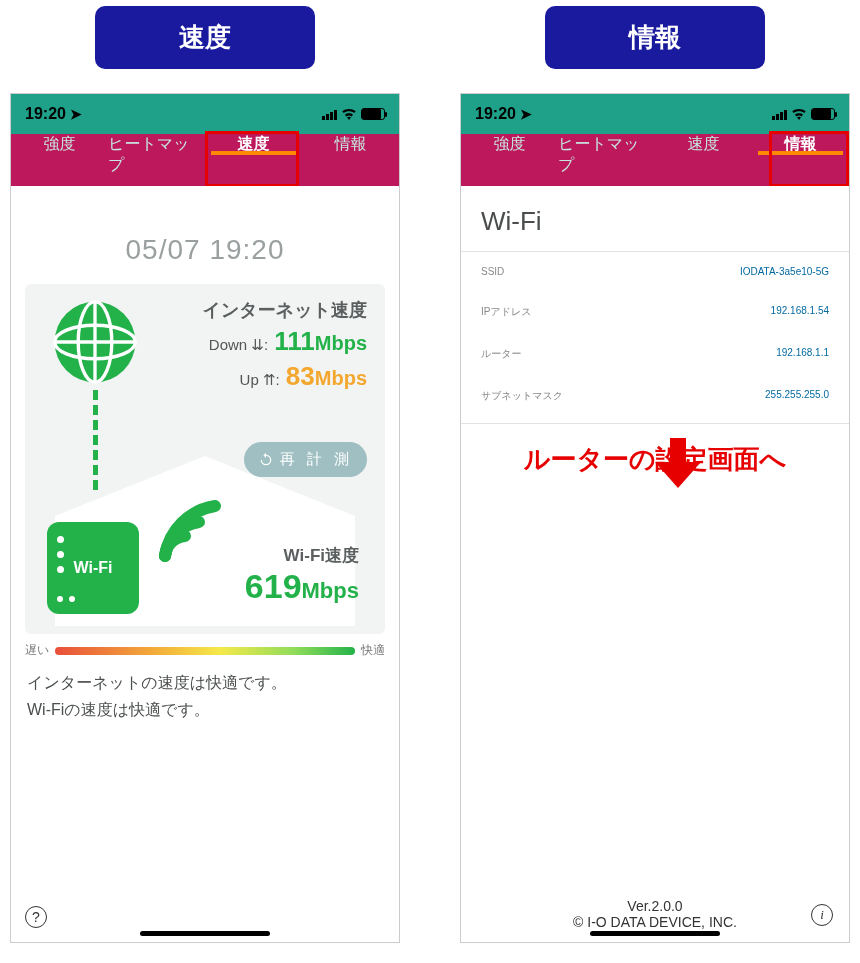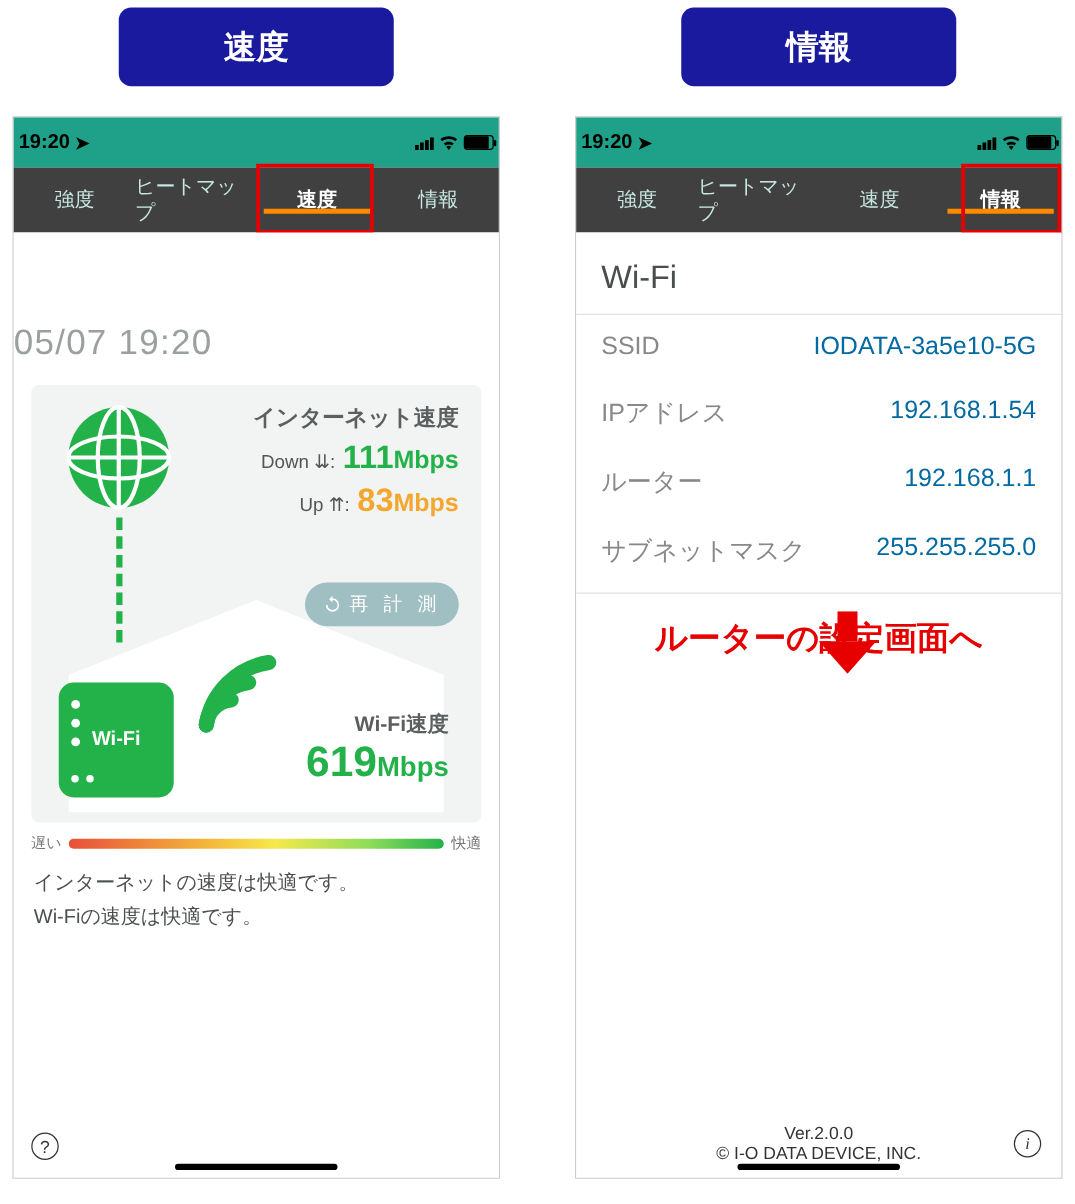--- a/index.html
+++ b/index.html
@@ -38,60 +38,60 @@
     flex-direction: column;
     position: relative;
   }
   .statusbar {
     height: 40px;
     background: #1fa088;
     color: #000;
     display: flex;
     align-items: center;
     justify-content: space-between;
-    padding: 0 4px;
+    padding: 0 14px;
     font-size: 16px;
     font-weight: 600;
   }
   .statusbar .left { display: flex; align-items: center; gap: 4px; }
   .statusbar .right { display: flex; align-items: center; gap: 4px; }
   .sig-bars { display: flex; align-items: flex-end; gap: 1px; height: 12px; }
   .sig-bars span { width: 3px; background:#000; }
   .sig-bars span:nth-child(1){height:4px} .sig-bars span:nth-child(2){height:6px}
   .sig-bars span:nth-child(3){height:8px} .sig-bars span:nth-child(4){height:10px}
   .wifi-ico { width:16px; height:12px; }
   .batt { width:24px; height:12px; border:1.3px solid #000; border-radius:3px; position:relative; }
   .batt::after { content:""; position:absolute; right:-3px; top:3px; width:2px; height:5px; background:#000; border-radius:1px;}
   .batt i { display:block; background:#000; height:100%; width:85%; border-radius:1px;}
   .arrow-loc { font-size: 14px; }
   .tabs {
-    background: #404040;
+    background: #be185d;
     display: flex;
     height: 52px;
-    align-items: center;
+    align-items: flex-start;
   }
   .tab {
     flex: 1;
     color: #c7e8e1;
     font-size: 16px;
     display:flex; align-items:center; justify-content:center;
     position:relative;
   }
   .tab.active { color: #fff; font-weight:700; }
   .tab.active::after {
     content:""; position:absolute; left:6px; right:6px; bottom:0; height:4px; background:#ff8a00;
   }
   .redbox {
     position:absolute; border:3px solid #e60000; pointer-events:none;
   }
   .content { flex:1; background:#fff; position:relative; padding: 0; }
   
   .timestamp {
-    color:#9aa0a0; font-size:28px; font-weight:400;
-    padding-top: 72px; letter-spacing:1px;
+    text-align:center; color:#9aa0a0; font-size:28px; font-weight:400;
+    padding-top: 48px; letter-spacing:1px;
   }
   .card {
     background:#f2f3f3;
     margin: 18px 14px 8px 14px;
     border-radius:6px;
     padding: 18px 16px 14px 16px;
     position:relative;
     height: 350px;
   }
   .globe {
@@ -145,21 +145,21 @@
     display:flex;align-items:center;justify-content:center;font-size:14px;color:#333;
   }
   .home-ind{
     position:absolute; bottom:6px; left:50%; transform:translateX(-50%);
     width:130px; height:5px; background:#000; border-radius:3px;
   }
   
   .section-title{
     font-size:26px; color:#4a4d4d; padding:20px 20px 14px 20px; border-bottom:1px solid #e2e2e2;
   }
-  .kv{ display:flex; justify-content:space-between; padding:14px 20px; font-size:20px; color:#555;}
+  .kv{ display:flex; justify-content:space-between; padding:14px 20px; font-size:10px; color:#555;}
   .kv .k{ color:#888;} .kv .v{ color:#0369a1;}
   .divider{ height:1px; background:#e2e2e2; margin: 6px 0 0 0;}
   .open-router{
     margin: 18px 14px 0 14px;
     border:1px solid #e2e2e2;
     padding:16px 14px;
     display:flex; justify-content:space-between; align-items:center;
     color:#888; font-size:16px;
     position:relative;
   }

